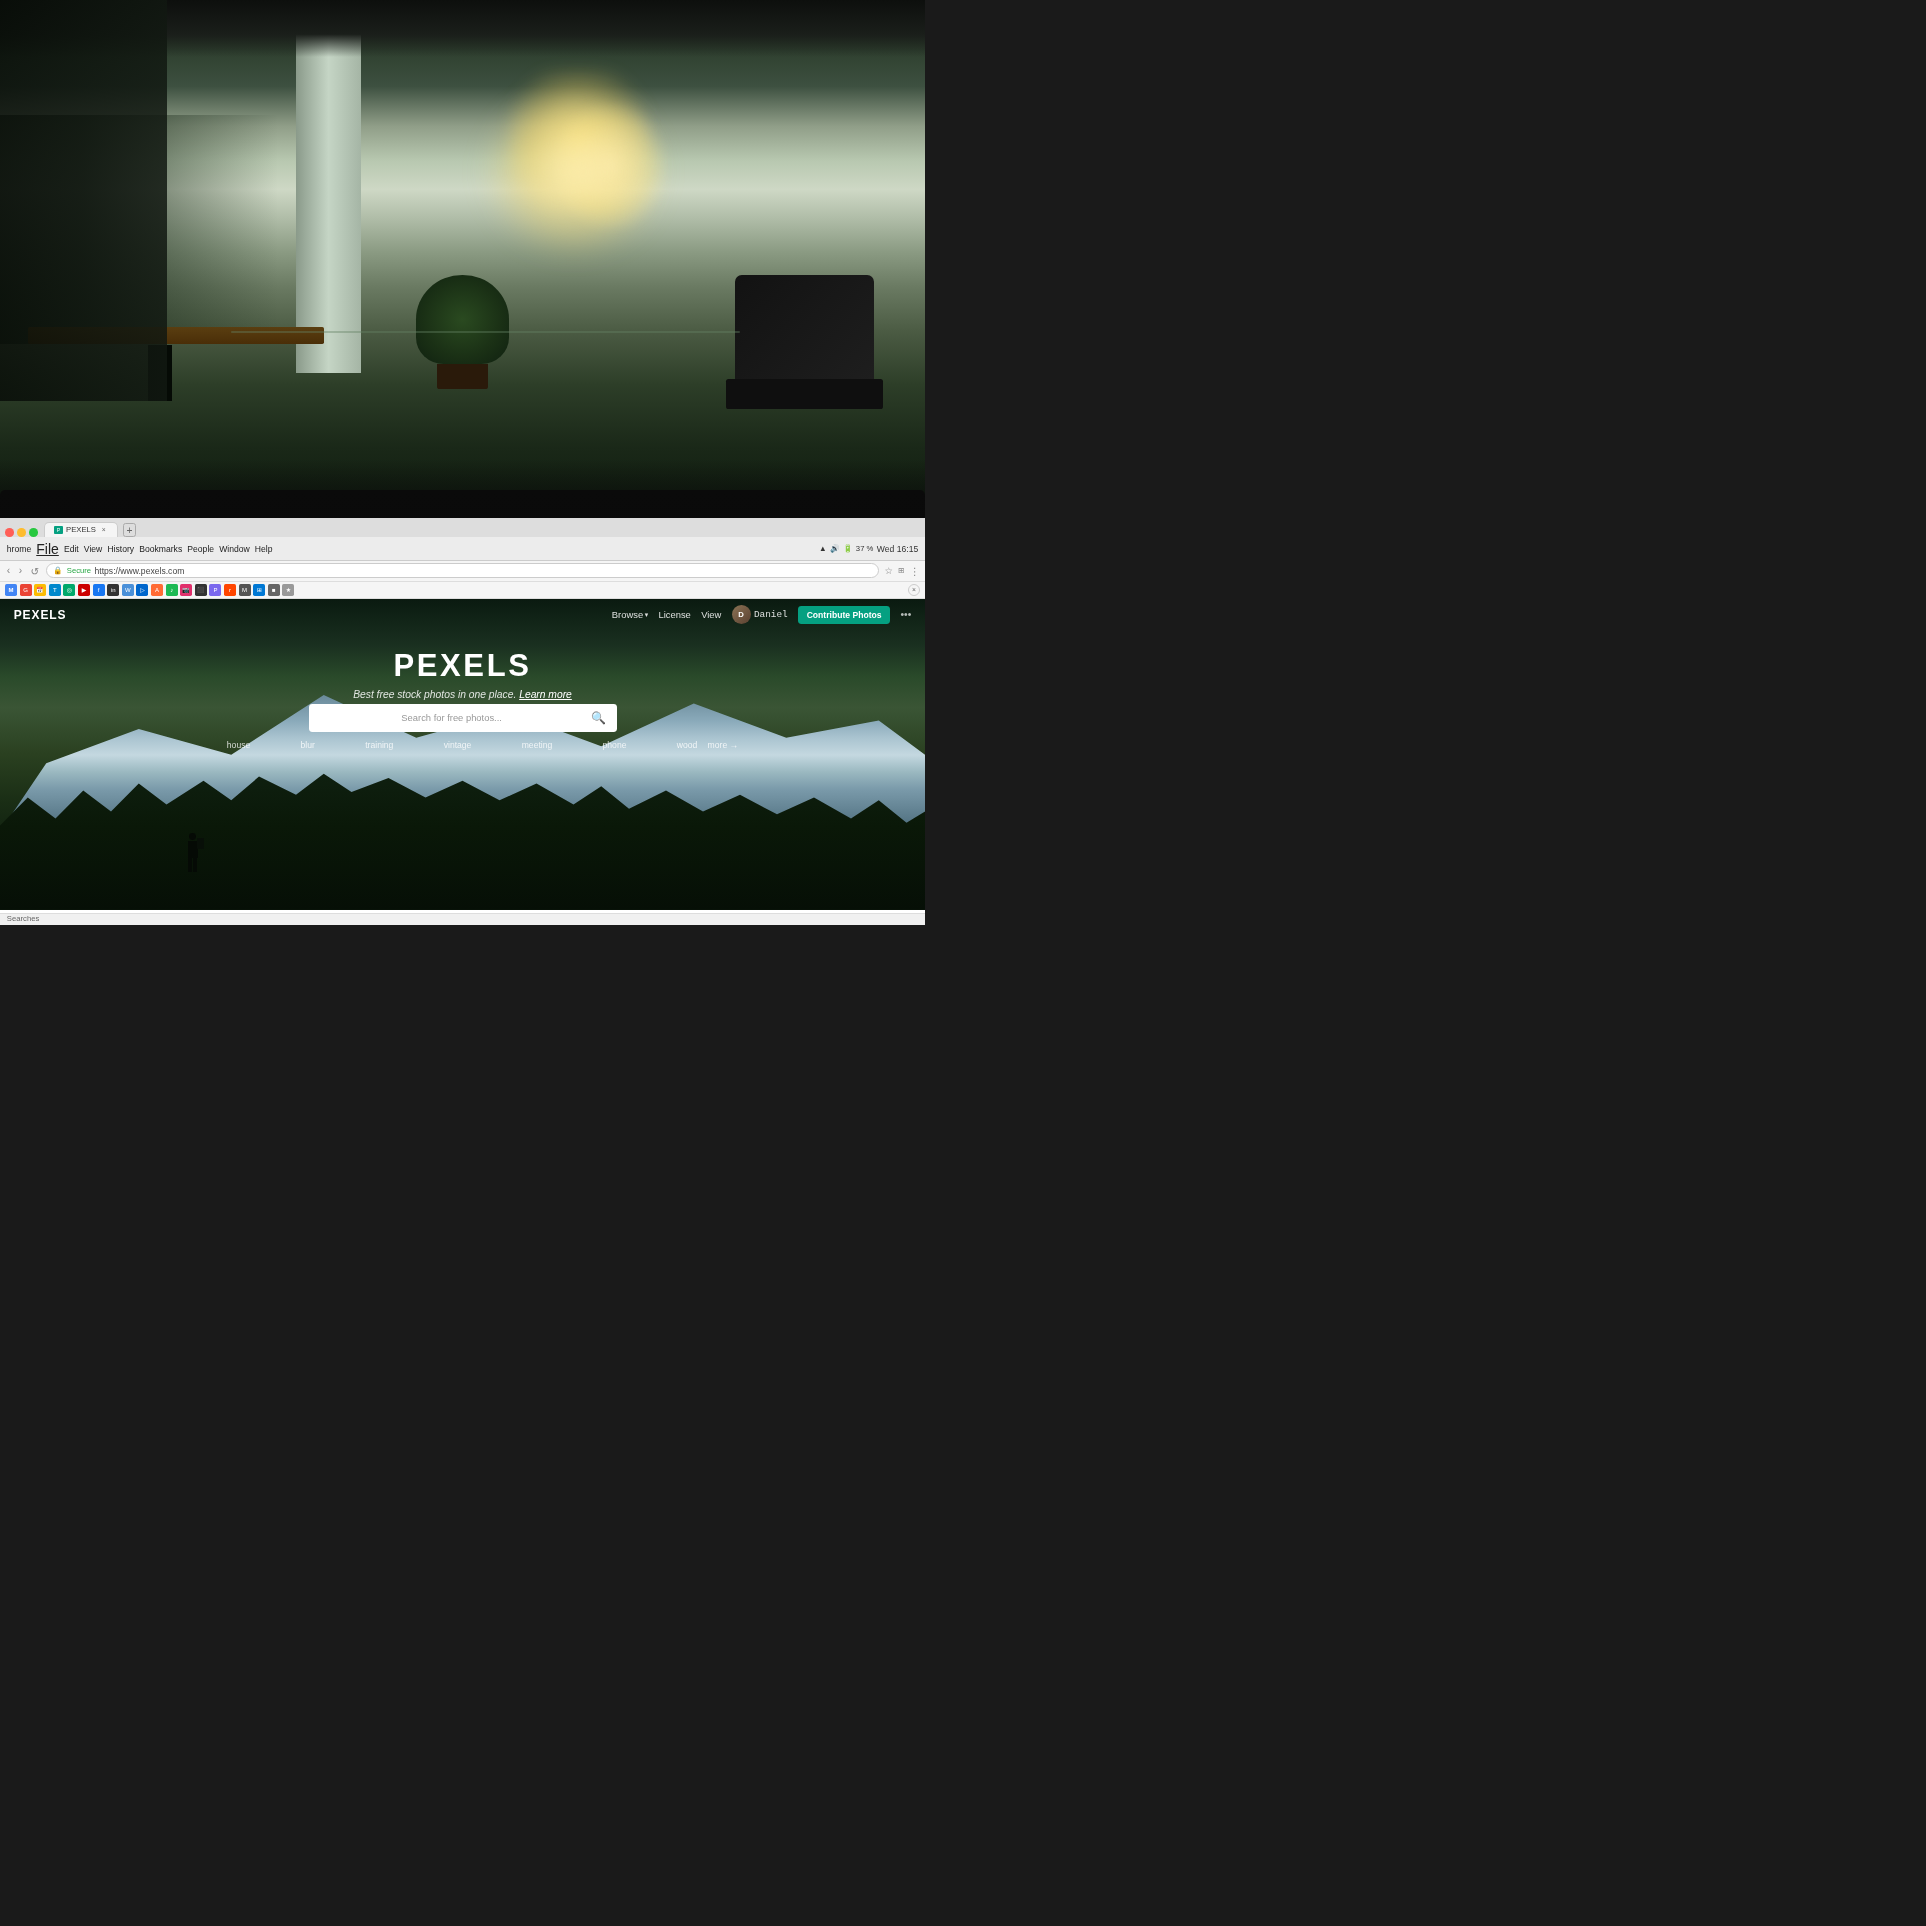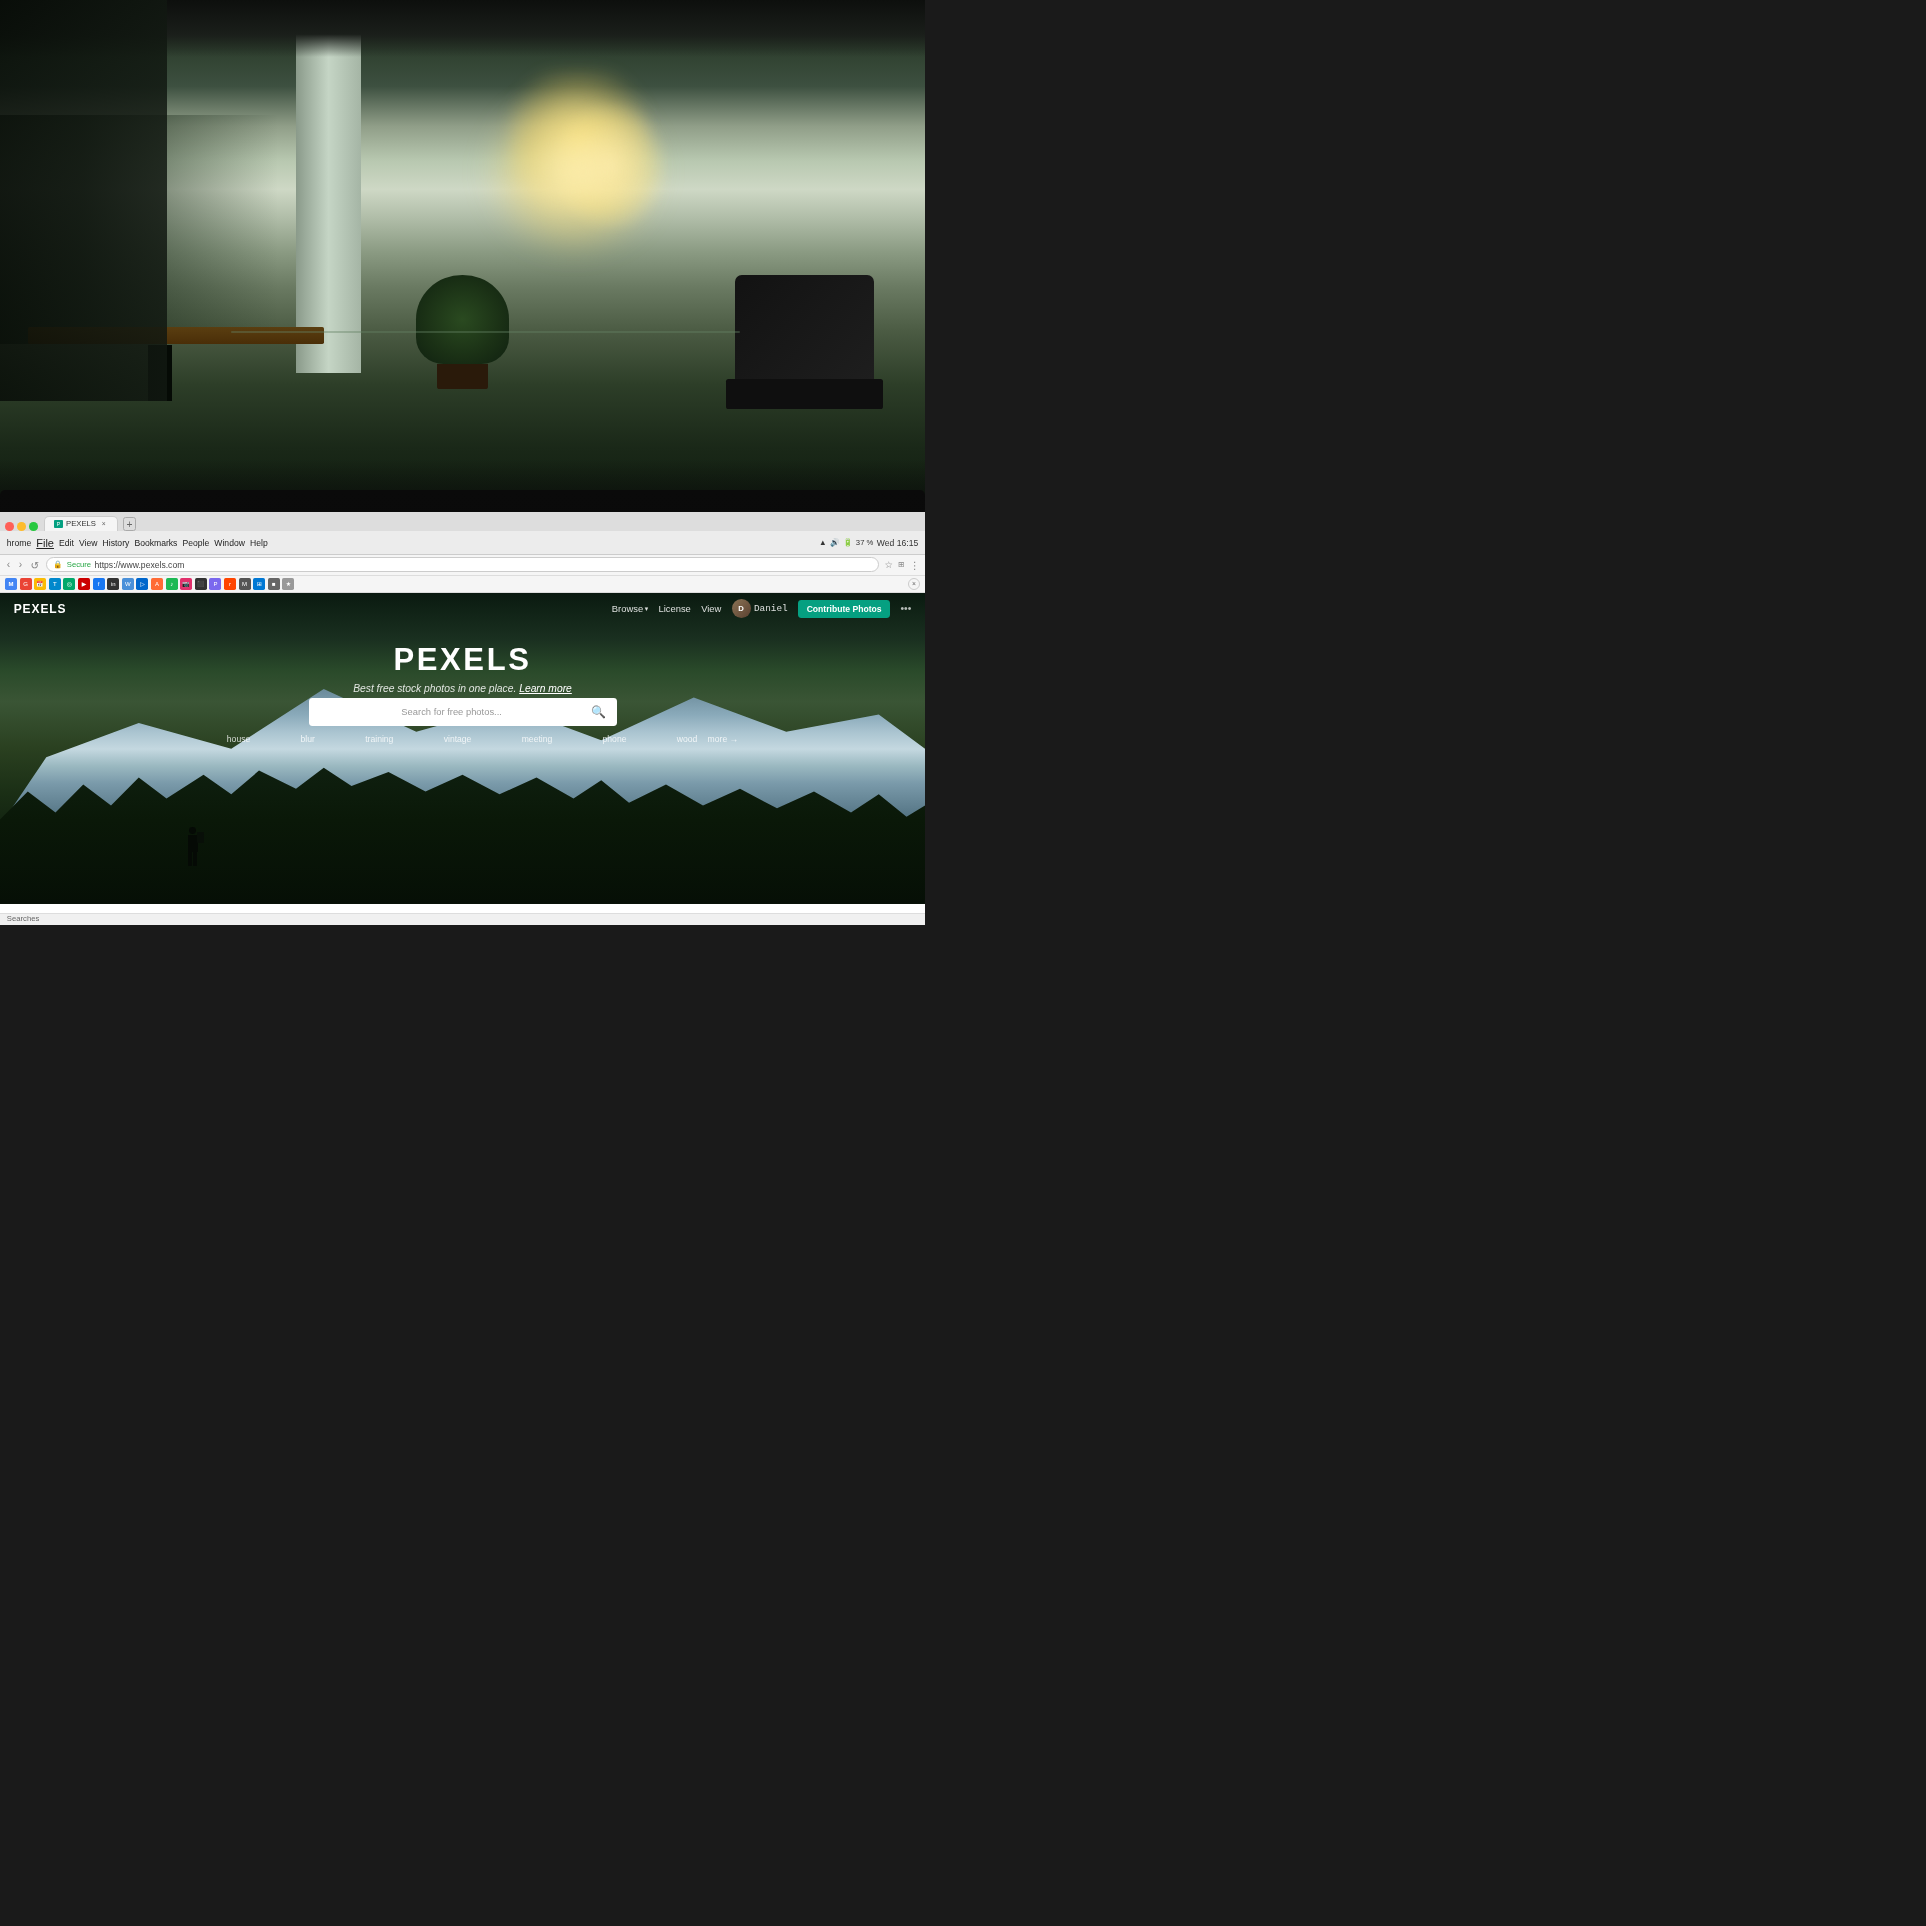--- a/index.html
+++ b/index.html
@@ -470,39 +470,39 @@
     <div style="position:absolute;bottom:0;left:0;right:0;height:20%;background:linear-gradient(180deg, transparent 0%, #0a0a0a 60%, #050505 100%);"></div>
 
     <div style="position:absolute;top:0;left:0;width:18%;height:70%;background:linear-gradient(90deg, #080d08, #111811);opacity:0.85;"></div>
 
     <div style="position:absolute;bottom:42%;left:25%;right:20%;height:1.7px;background:rgba(100,130,100,0.4);border-radius:0.9px;"></div>
 
   </div>
 
   <div style="position:absolute;bottom:0;left:0;width:100%;height:47%;background:linear-gradient(180deg, #0a0a0a 0%, #050505 100%);border-radius:5.1px 5.1px 0 0;"></div>
 
-  <div style="position:absolute;bottom:6px;left:0;width:100%;height:44%;overflow:hidden;background:#fff;">
+  <div style="position:absolute;bottom:0;left:0;width:100%;height:44%;overflow:hidden;background:#fff;">
 
     <div class="tab-bar">
       <div class="window-controls">
         <div class="wc-red"></div>
         <div class="wc-yellow"></div>
         <div class="wc-green"></div>
       </div>
       <div class="tab">
         <div class="tab-favicon">P</div>
         <span style="font-size:7.7px;color:#333;">PEXELS</span>
         <div class="tab-close">×</div>
       </div>
       <div style="width:13.7px;height:13.7px;margin-left:5.1px;border:0.9px solid #aaa;border-radius:2.6px;display:flex;align-items:center;justify-content:center;font-size:10.3px;color:#666;cursor:pointer;">+</div>
     </div>
 
     <div class="browser-chrome">
       <span style="font-size:8.6px;color:#222;">hrome</span>
-      <span style="font-size:11px;color:#222;text-decoration:underline;">File</span>
+      <span style="font-size:14px;color:#222;text-decoration:underline;">File</span>
       <span style="font-size:8.6px;color:#222;">Edit</span>
       <span style="font-size:8.6px;color:#222;">View</span>
       <span style="font-size:8.6px;color:#222;">History</span>
       <span style="font-size:8.6px;color:#222;">Bookmarks</span>
       <span style="font-size:8.6px;color:#222;">People</span>
       <span style="font-size:8.6px;color:#222;">Window</span>
       <span style="font-size:8.6px;color:#222;">Help</span>
       <div class="system-icons">
         <span style="font-size:7.7px;">▲</span>
         <span style="font-size:7.7px;">🔊</span>

